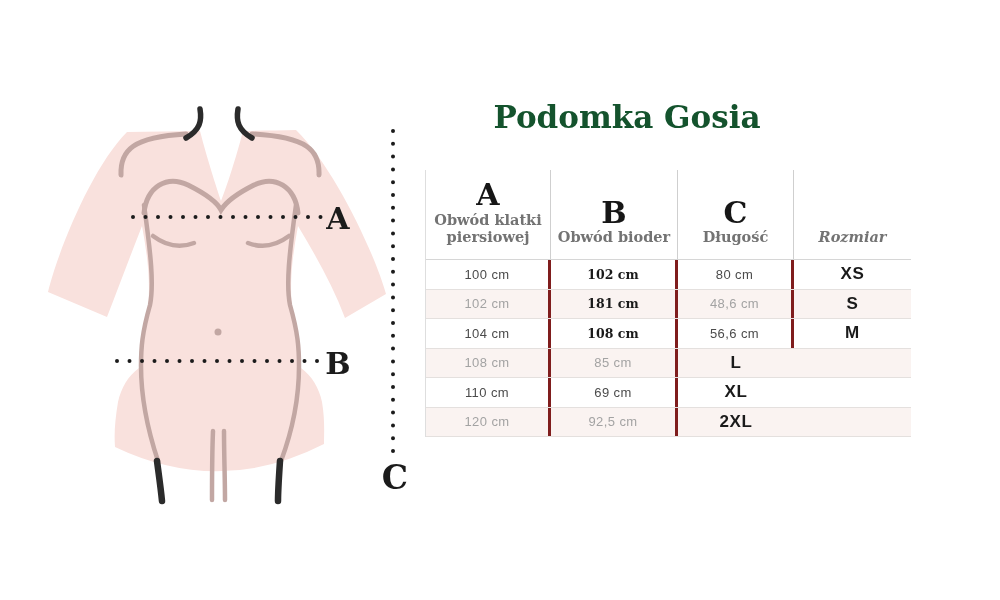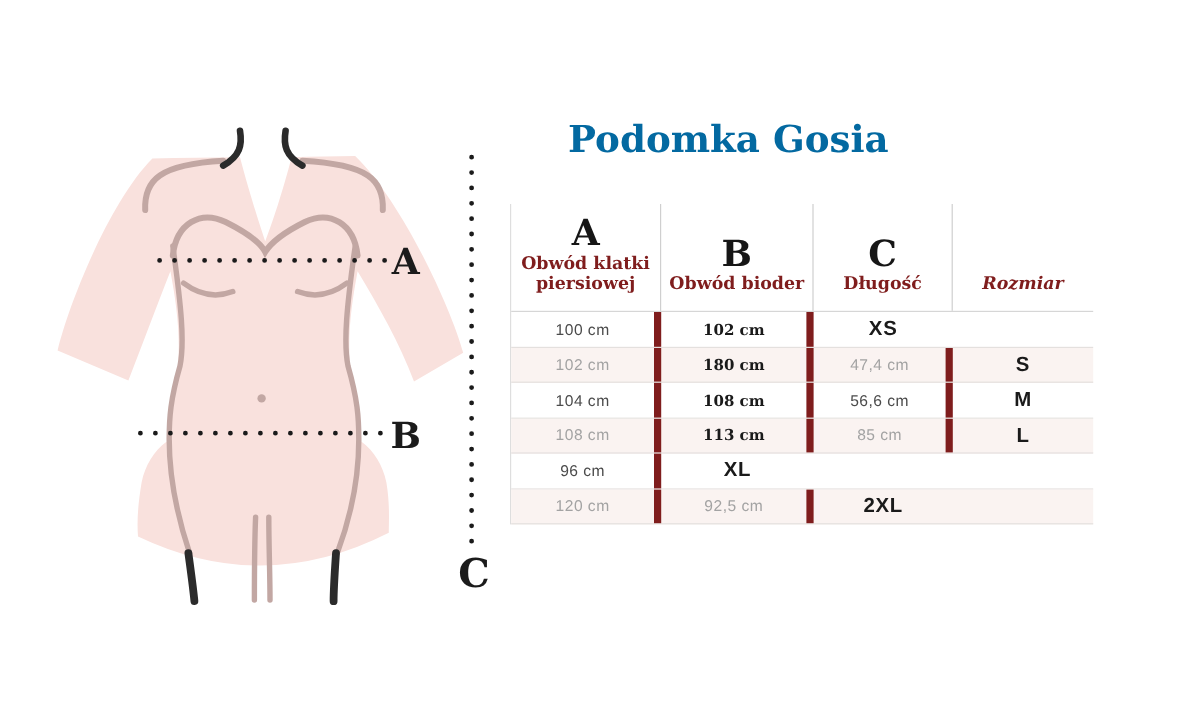--- a/index.html
+++ b/index.html
@@ -27,26 +27,26 @@
     text-align: center;
     line-height: 1;
   }
   .measure-label.la { left: 322px; top: 204px; width: 32px; font-size: 30px; }
   .measure-label.lb { left: 322px; top: 349px; width: 32px; font-size: 30px; }
   .measure-label.lc { left: 378px; top: 461px; width: 34px; font-size: 33px; }
 
   
   .chart-title {
     position: absolute;
-    left: 427px; top: 99px; width: 360px;
+    left: 447px; top: 99px; width: 360px;
     text-align: center;
     font-family: "DejaVu Serif", serif;
     font-weight: 700;
     font-size: 31px;
-    color: #0369a1;
+    color: #14532d;
     letter-spacing: 0px;
   }
 
   
   .size-table {
     position: absolute;
     left: 425px; top: 170px; width: 486px;
     border-left: 1px solid #dedede;
   }
   .thead {
@@ -70,35 +70,35 @@
     font-weight: 700;
     font-size: 30px;
     line-height: 1.05;
     color: #161616;
   }
   .th .lbl {
     font-family: "DejaVu Serif", serif;
     font-weight: 700;
     font-size: 14.5px;
     line-height: 1.22;
-    color: #7f1d1d;
+    color: #737373;
     padding: 0 6px;
   }
   .trow {
     display: grid;
     grid-template-columns: 125px 127px 116px 117px;
     height: 29.5px;
     border-bottom: 1px solid #e4e0de;
   }
   .trow.alt { background: #faf3f1; }
   .td {
     display: flex;
     align-items: center;
     justify-content: center;
-    border-right: 6px solid #7f1d1d;
+    border-right: 3px solid #7f1d1d;
     font-size: 13px;
   }
   .td:last-child { border-right: none; }
   .td.c-a, .td.c-c {
     font-family: "Liberation Sans", "DejaVu Sans", sans-serif;
     font-weight: 400;
     letter-spacing: 0.4px;
     color: #4b4b4b;
   }
   .trow.alt .td.c-a, .trow.alt .td.c-c { color: #a3a3a3; }
@@ -193,42 +193,43 @@
         <div class="lbl">Długość</div>
       </div>
       <div class="th">
         <div class="lbl">Rozmiar</div>
       </div>
     </div>
 
     <div class="trow">
       <div class="td c-a">100 cm</div>
       <div class="td c-b">102 cm</div>
+      <div class="td c-c">80 cm</div>
       <div class="td c-size">XS</div>
     </div>
     <div class="trow alt">
       <div class="td c-a">102 cm</div>
-      <div class="td c-b">180 cm</div>
-      <div class="td c-c">47,4 cm</div>
+      <div class="td c-b">181 cm</div>
+      <div class="td c-c">48,6 cm</div>
       <div class="td c-size">S</div>
     </div>
     <div class="trow">
       <div class="td c-a">104 cm</div>
       <div class="td c-b">108 cm</div>
       <div class="td c-c">56,6 cm</div>
       <div class="td c-size">M</div>
     </div>
     <div class="trow alt">
       <div class="td c-a">108 cm</div>
-      <div class="td c-b">113 cm</div>
       <div class="td c-c">85 cm</div>
       <div class="td c-size">L</div>
     </div>
     <div class="trow">
-      <div class="td c-c">96 cm</div>
+      <div class="td c-a">110 cm</div>
+      <div class="td c-c">69 cm</div>
       <div class="td c-size">XL</div>
     </div>
     <div class="trow alt">
       <div class="td c-a">120 cm</div>
       <div class="td c-c">92,5 cm</div>
       <div class="td c-size">2XL</div>
     </div>
   </div>
 
 </div>

